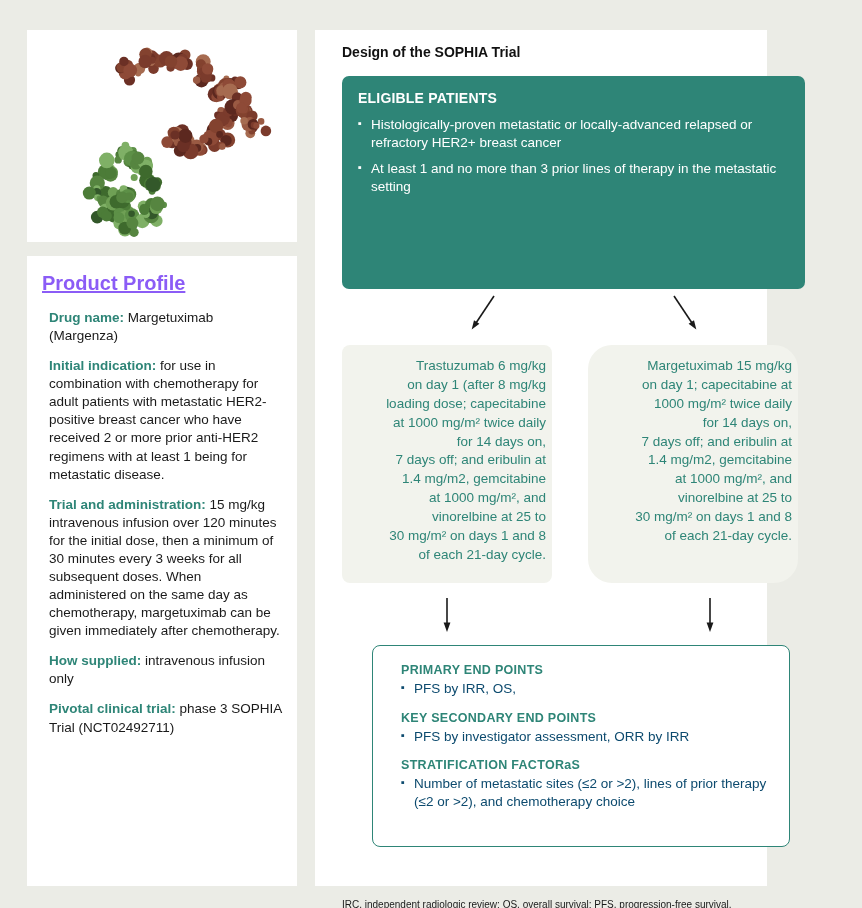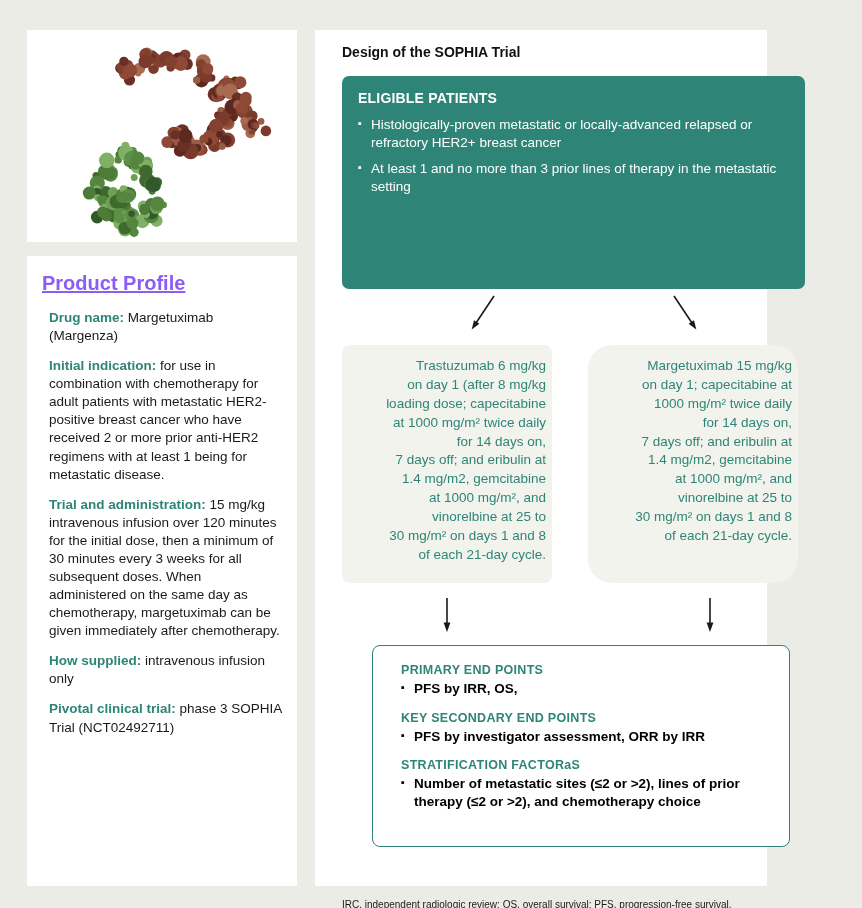--- a/index.html
+++ b/index.html
@@ -22,21 +22,21 @@
   ul.bullets li::before{content:"▪";position:absolute;left:0;top:0;font-size:11px;}
   .arm{position:absolute;top:315px;width:210px;height:238px;box-sizing:border-box;background:#f2f3ed;border-radius:8px;color:#2e8577;font-size:13.5px;line-height:1.4;text-align:right;padding:12px 6px;white-space:pre-line;}
   .arm.left{left:27px;}
   .arm.right{left:273px;border-radius:24px;}
   .arrow{position:absolute;}
   .arrow line, .arrow path.shaft{stroke:#1a1a1a;stroke-width:1.6;fill:none;}
   .arrow path.head{fill:#1a1a1a;stroke:none;}
   .endpoints{position:absolute;left:57px;top:615px;width:418px;height:202px;box-sizing:border-box;border:1.5px solid #2e8577;border-radius:8px;background:#ffffff;padding:17px 18px 0 28px;}
   .ep-section{margin:0 0 13px 0;}
   .ep-title{font-size:12.5px;font-weight:bold;color:#2e8577;letter-spacing:.3px;margin:0 0 3px 0;}
-  .ep-bullets{color:#000000;font-weight:bold;}
+  .ep-bullets{color:#0c4a6e;}
   .ep-bullets li{font-size:13px;line-height:1.35;margin:0 0 2px 0;}
   .footnote{position:absolute;left:27px;top:842px;font-size:10px;color:#1a1a1a;margin-top:27px;}
 </style>
 </head>
 <body>
 
 <div class="page">
 
   <div class="card molecule-card">
     <svg id="molecule" viewBox="0 0 270 212">

